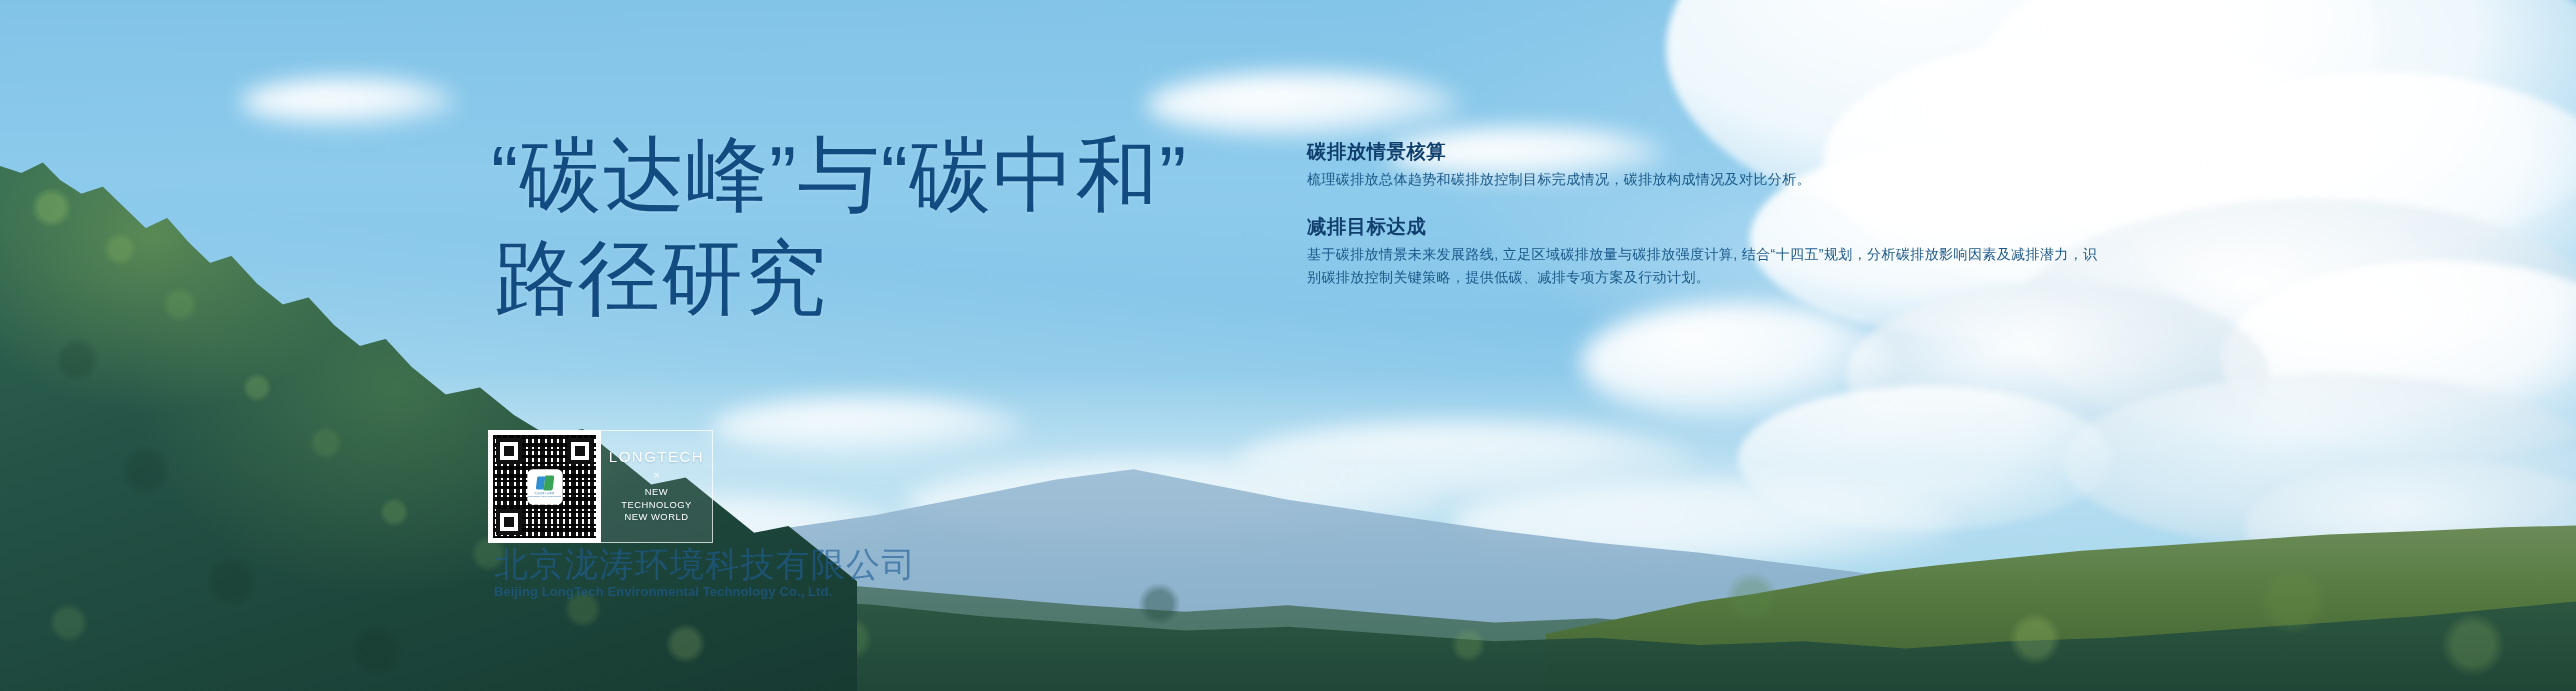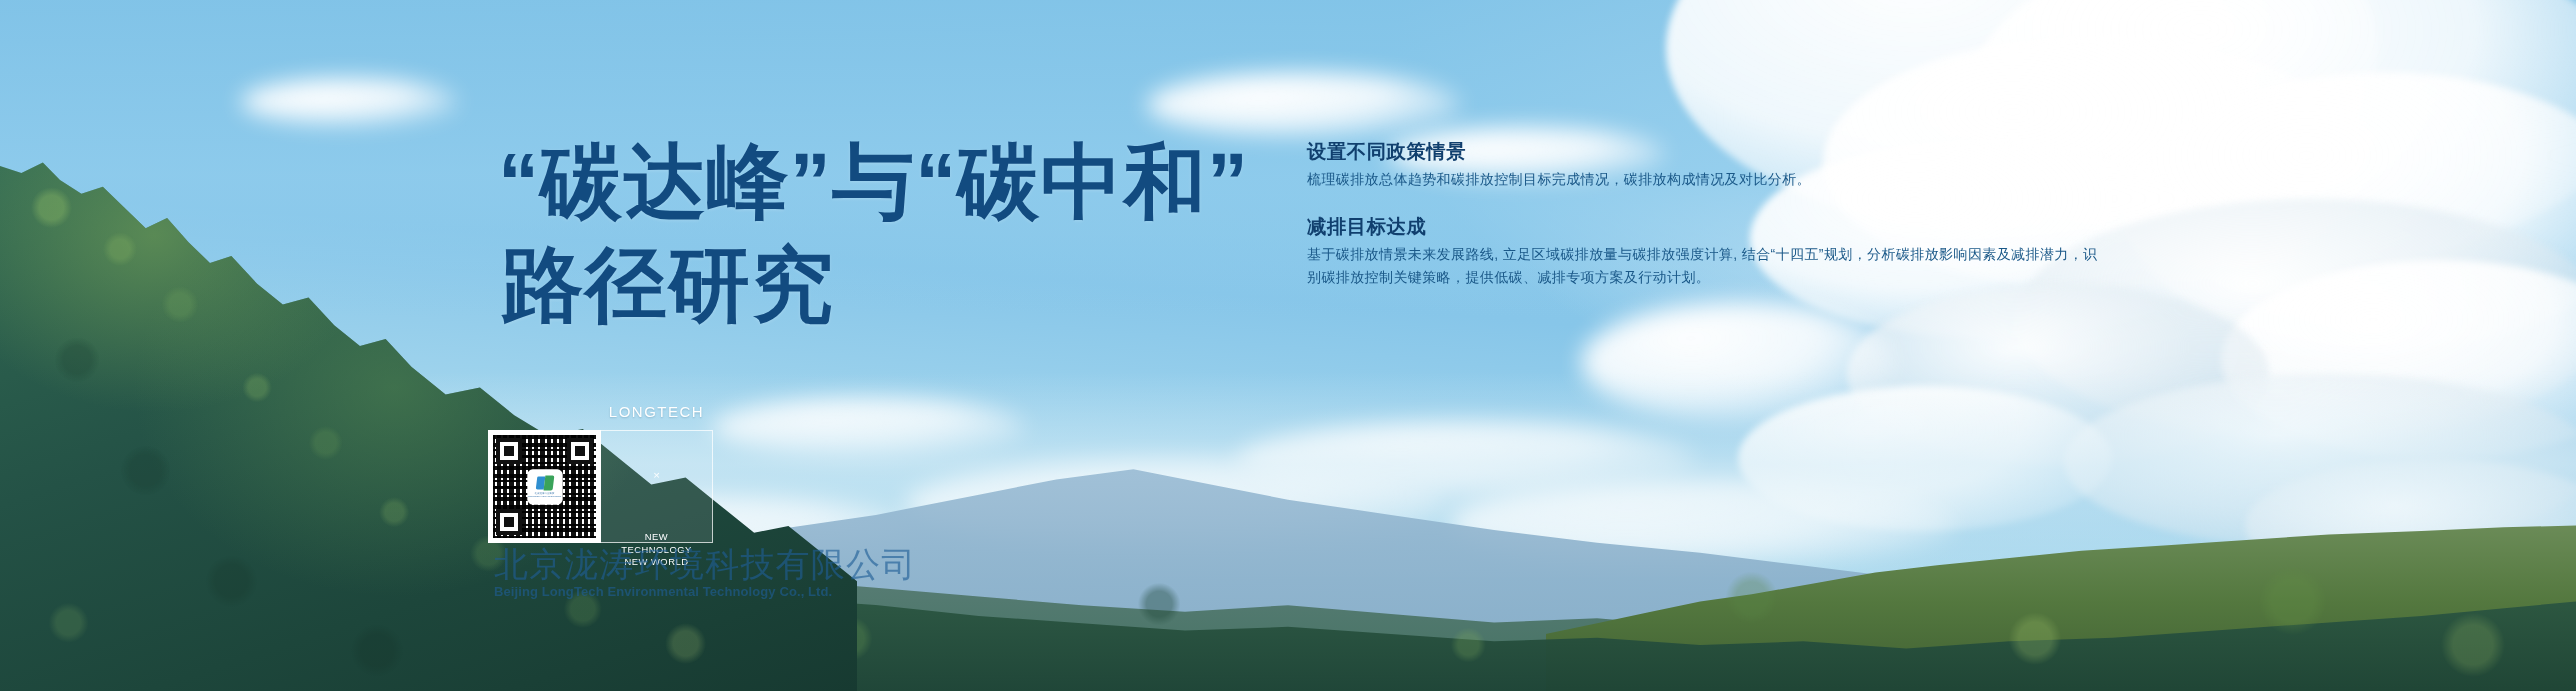--- a/index.html
+++ b/index.html
@@ -179,24 +179,24 @@
     pointer-events:none;
   }
 
   
   .headline-block{
     position:absolute;
     left:486px; top:118px;
     width:785px;
   }
   .headline{
-    margin:12px;
+    margin:5px;
     font-size:82px;
     line-height:1.26;
-    font-weight:700;
+    font-weight:400;
     letter-spacing:1.2px;
     color:#124b80;
     white-space:nowrap;
     text-shadow:0 1.2px 3.6px rgba(255,255,255,.18);
   }
   .headline .ln2{display:block; padding-left:3.6px;}
   .subhead{
     margin:17px 0 0 3.6px;
     font-size:48px;
     font-weight:300;
@@ -279,21 +279,20 @@
   .brand-panel{
     flex:1 1 auto;
     border:0.9px solid rgba(255,255,255,.72);
     border-left:none;
     background:rgba(255,255,255,.10);
     display:flex; flex-direction:column;
     align-items:center; justify-content:center;
     padding:6px 4.8px;
     text-align:center;
     color:#ffffff;
-    gap:45px;
   }
   .brand-name{
     font-size:15px; letter-spacing:1.5px;
     font-weight:400; line-height:1;
     text-shadow:0 0.6px 1.8px rgba(0,60,90,.22);
   }
   .brand-x{
     font-size:11.5px; margin:5.4px 0 4.8px;
     line-height:1; opacity:.95;
   }
@@ -418,21 +417,21 @@
   </div>
 
   <div class="watermark">
     <div class="wm-cn">北京泷涛环境科技有限公司</div>
     <div class="wm-en">Beijing LongTech Environmental Technology Co., Ltd.</div>
   </div>
 
   <div class="features">
 
     <div class="feature">
-      <h2 class="feature-title">设置不同政策情景</h2>
+      <h2 class="feature-title">碳排放情景核算</h2>
       <p class="feature-desc">梳理碳排放总体趋势和碳排放控制目标完成情况，碳排放构成情况及对比分析。</p>
     </div>
 
 
     <div class="feature">
       <h2 class="feature-title">减排目标达成</h2>
       <p class="feature-desc">基于碳排放情景未来发展路线, 立足区域碳排放量与碳排放强度计算, 结合“十四五”规划，分析碳排放影响因素及减排潜力，识别碳排放控制关键策略，提供低碳、减排专项方案及行动计划。</p>
     </div>
 
   </div>

